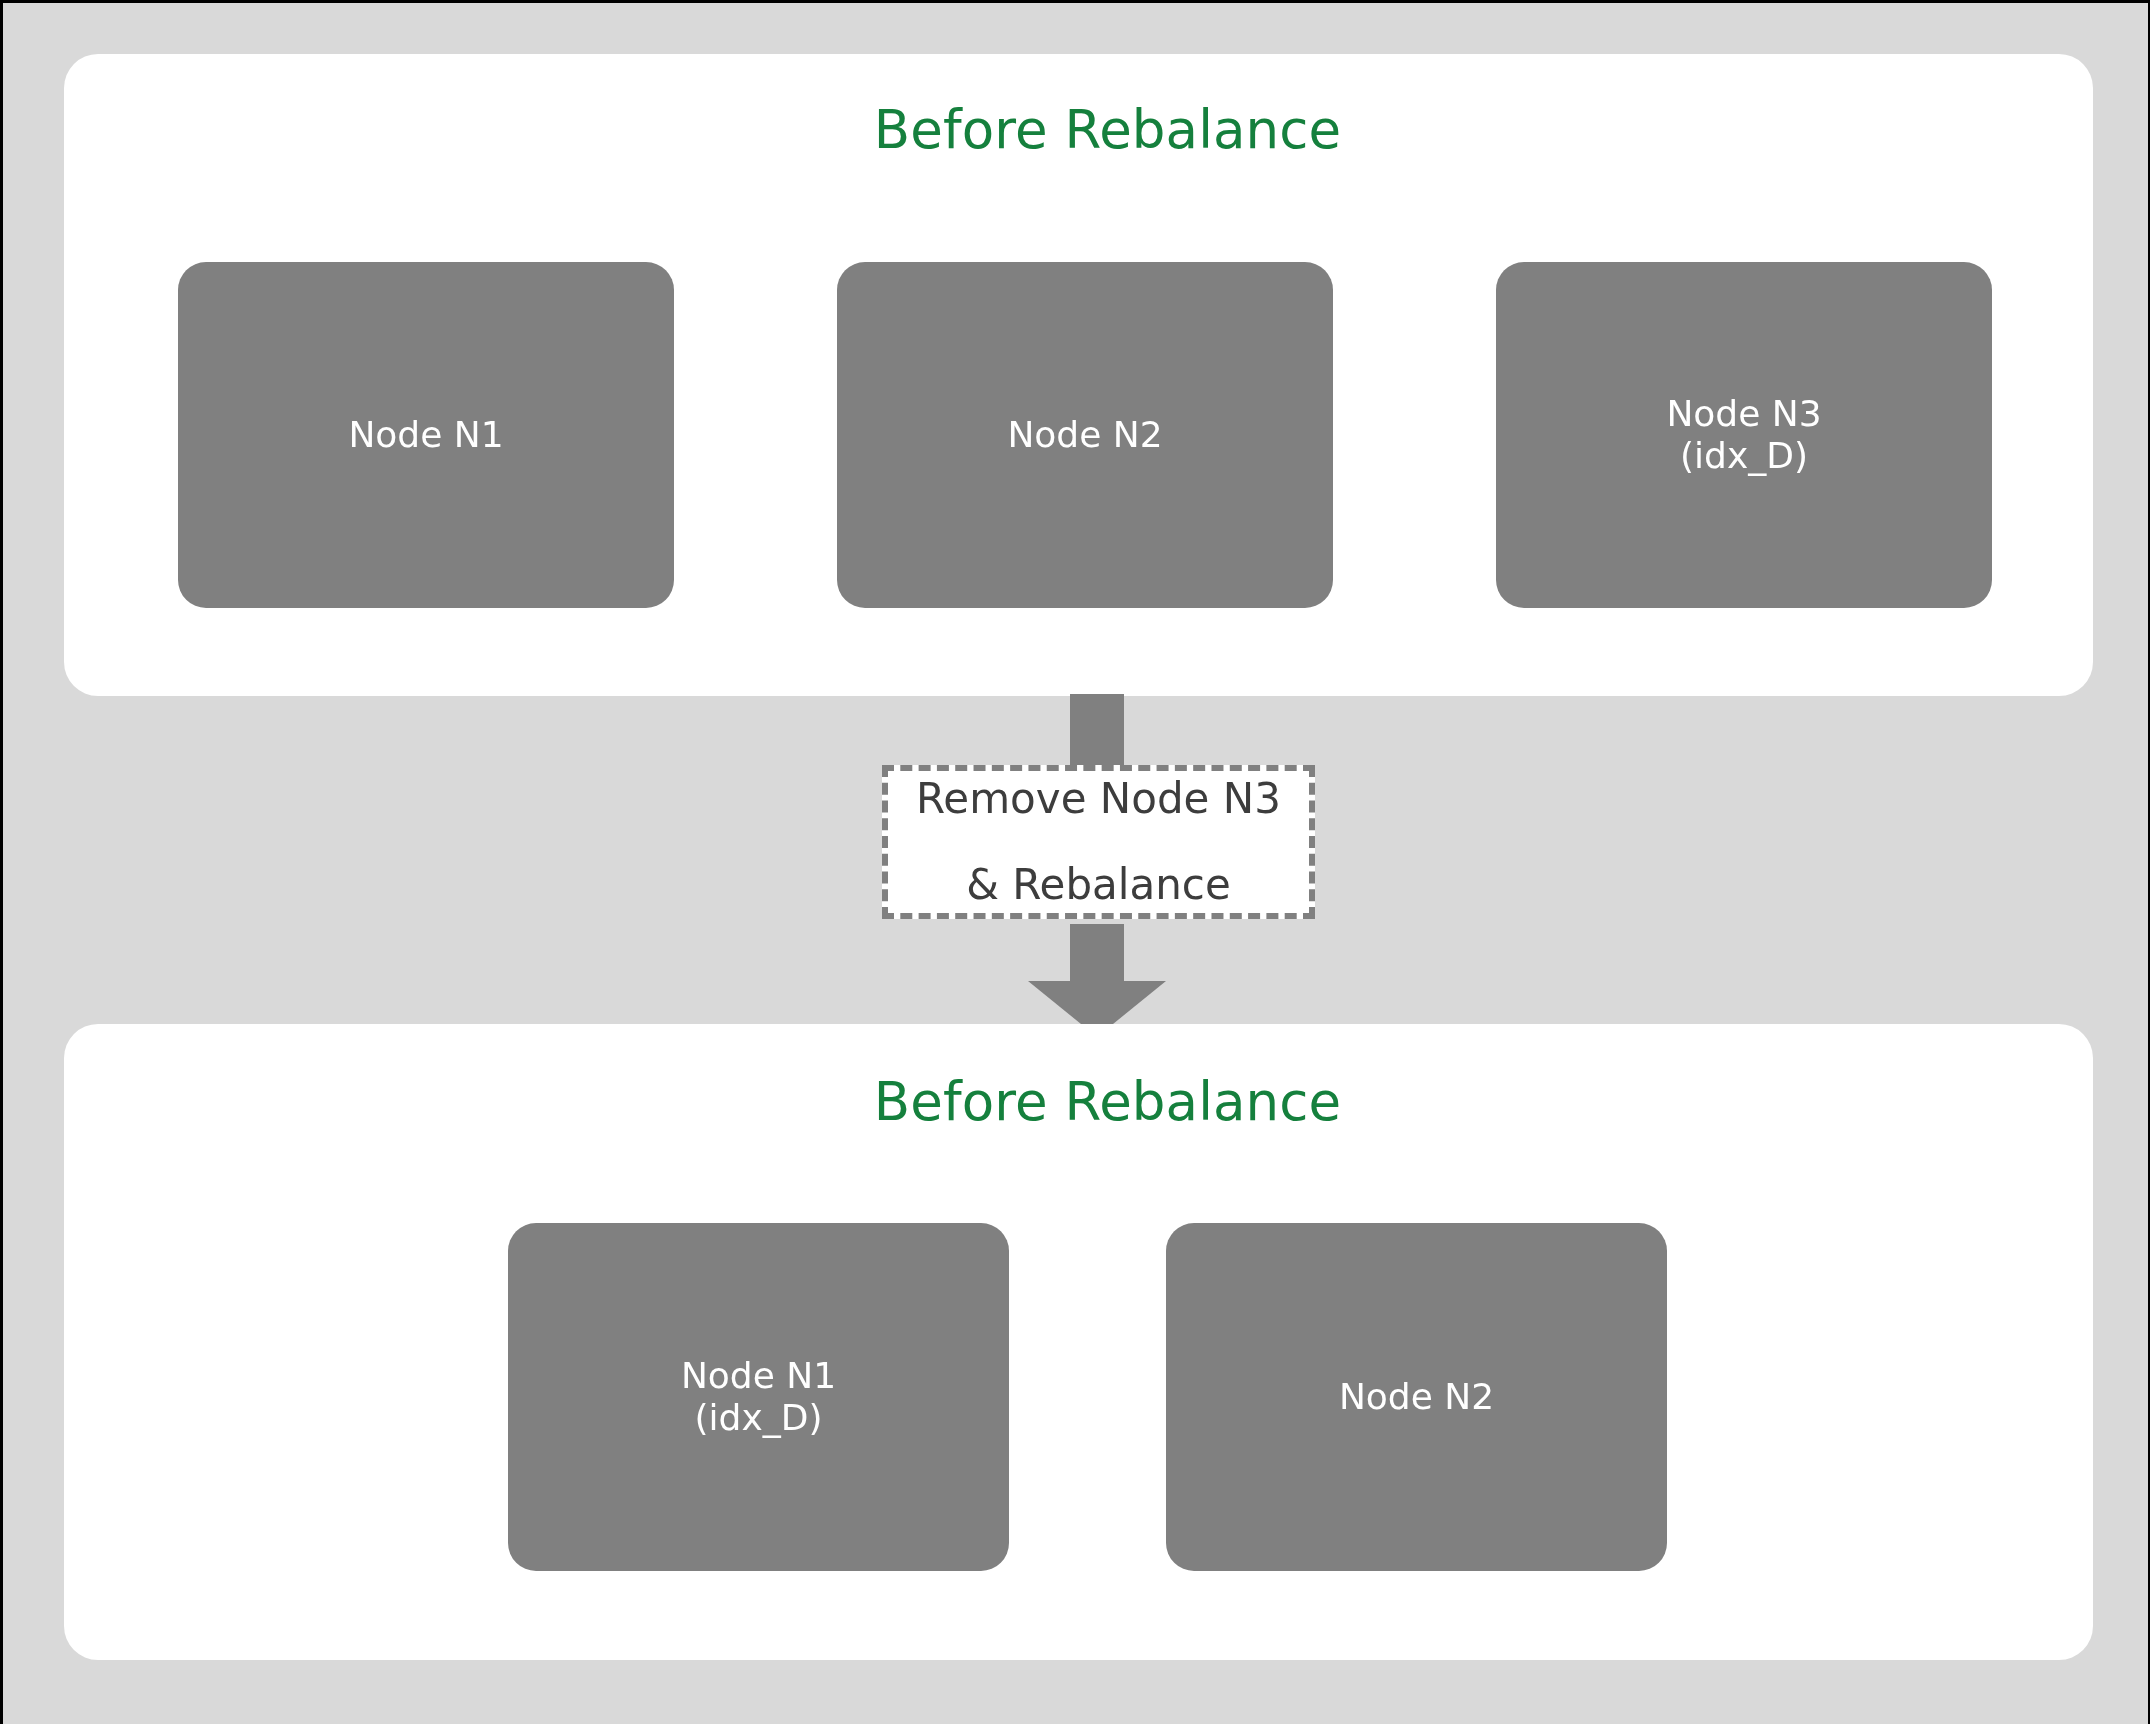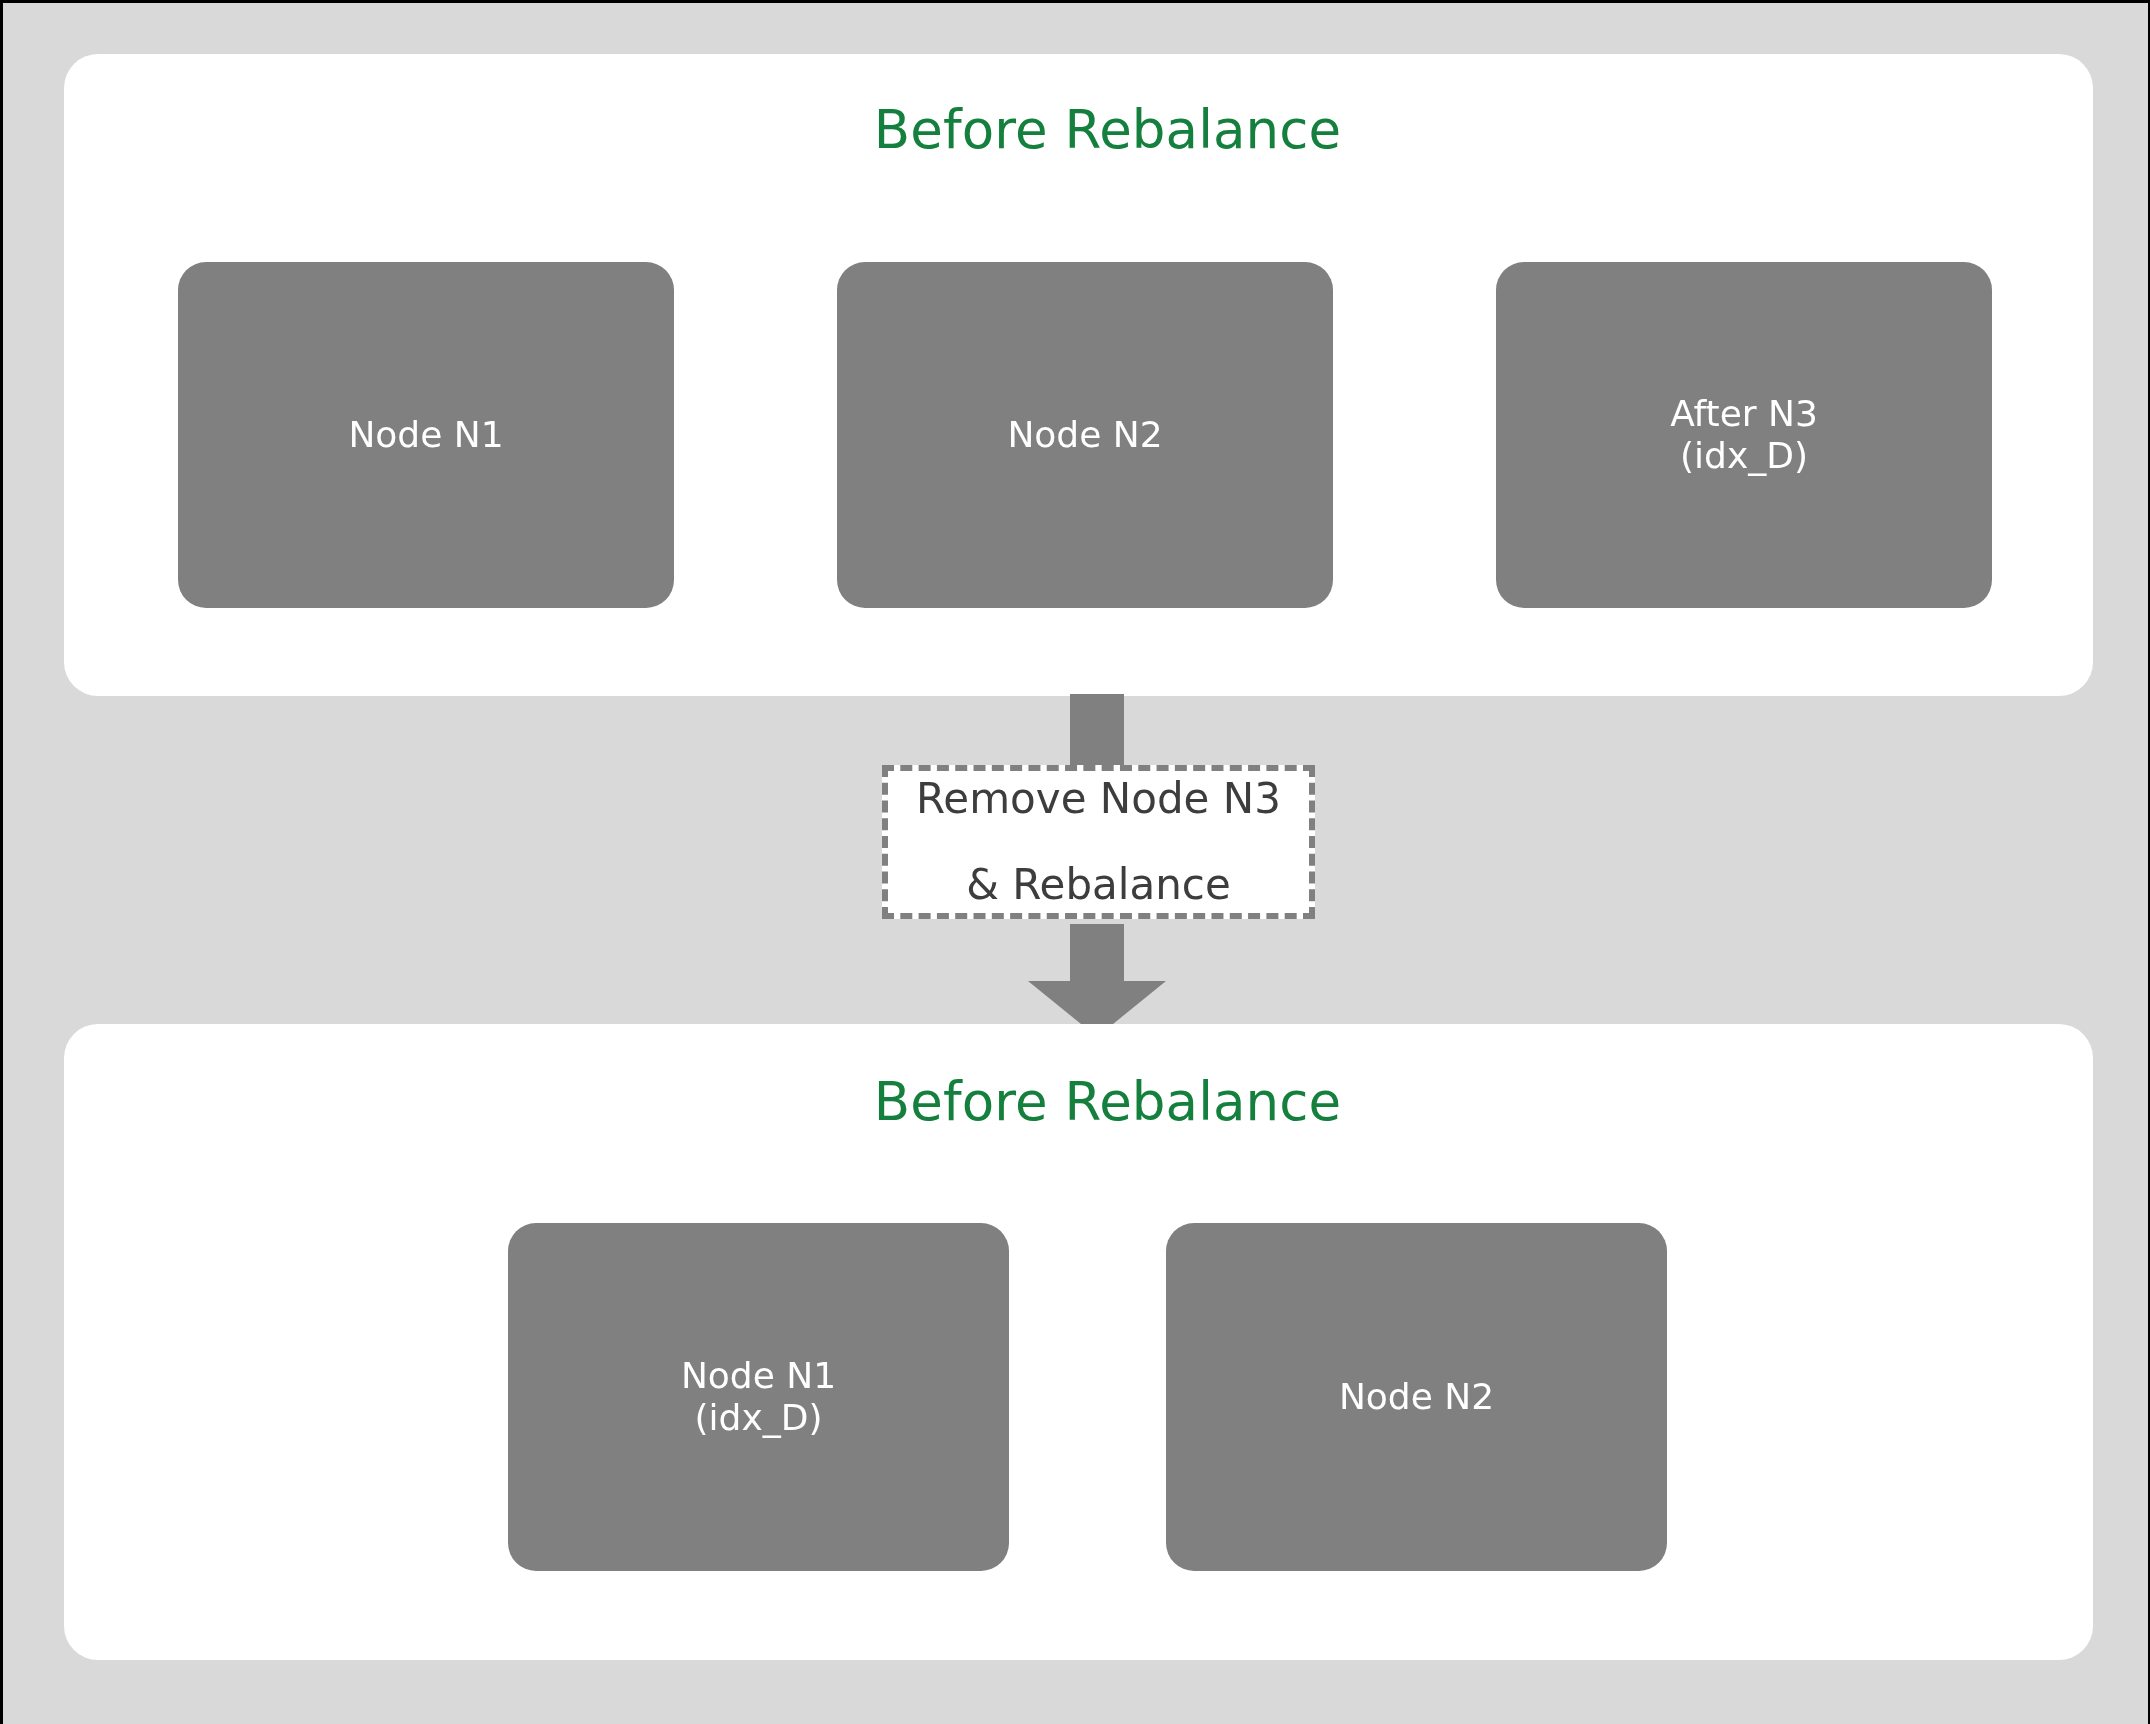--- a/index.html
+++ b/index.html
@@ -139,21 +139,21 @@
 
   <div class="node" id="node-n1-before">
     <span class="line">Node N1</span>
   </div>
 
   <div class="node" id="node-n2-before">
     <span class="line">Node N2</span>
   </div>
 
   <div class="node" id="node-n3-before">
-    <span class="line">After N3</span>
+    <span class="line">Node N3</span>
     <span class="line">(idx_D)</span>
   </div>
 
   <div id="arrow-shaft-top"></div>
   <div id="arrow-shaft-bottom"></div>
   <div id="arrow-head"></div>
 
   <div id="rebalance-label">
     <span class="line">Remove Node N3</span>
     <span class="line">&amp; Rebalance</span>

